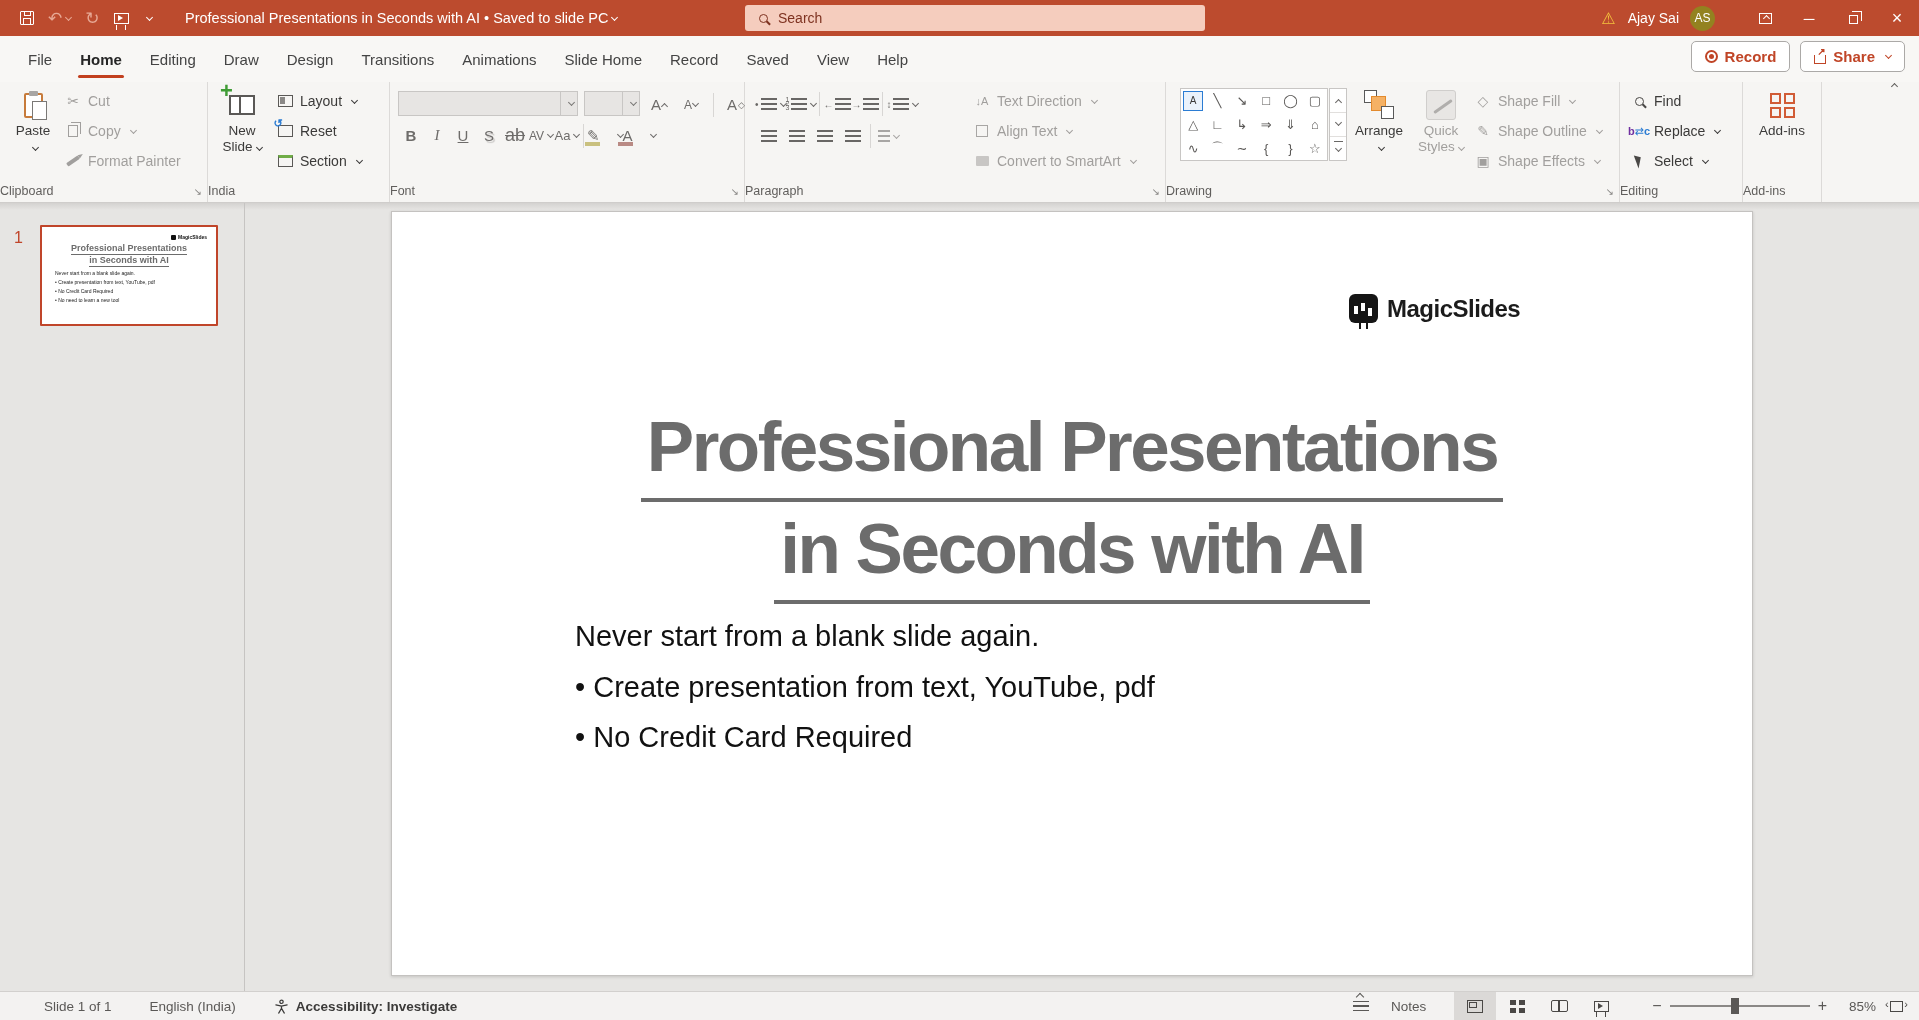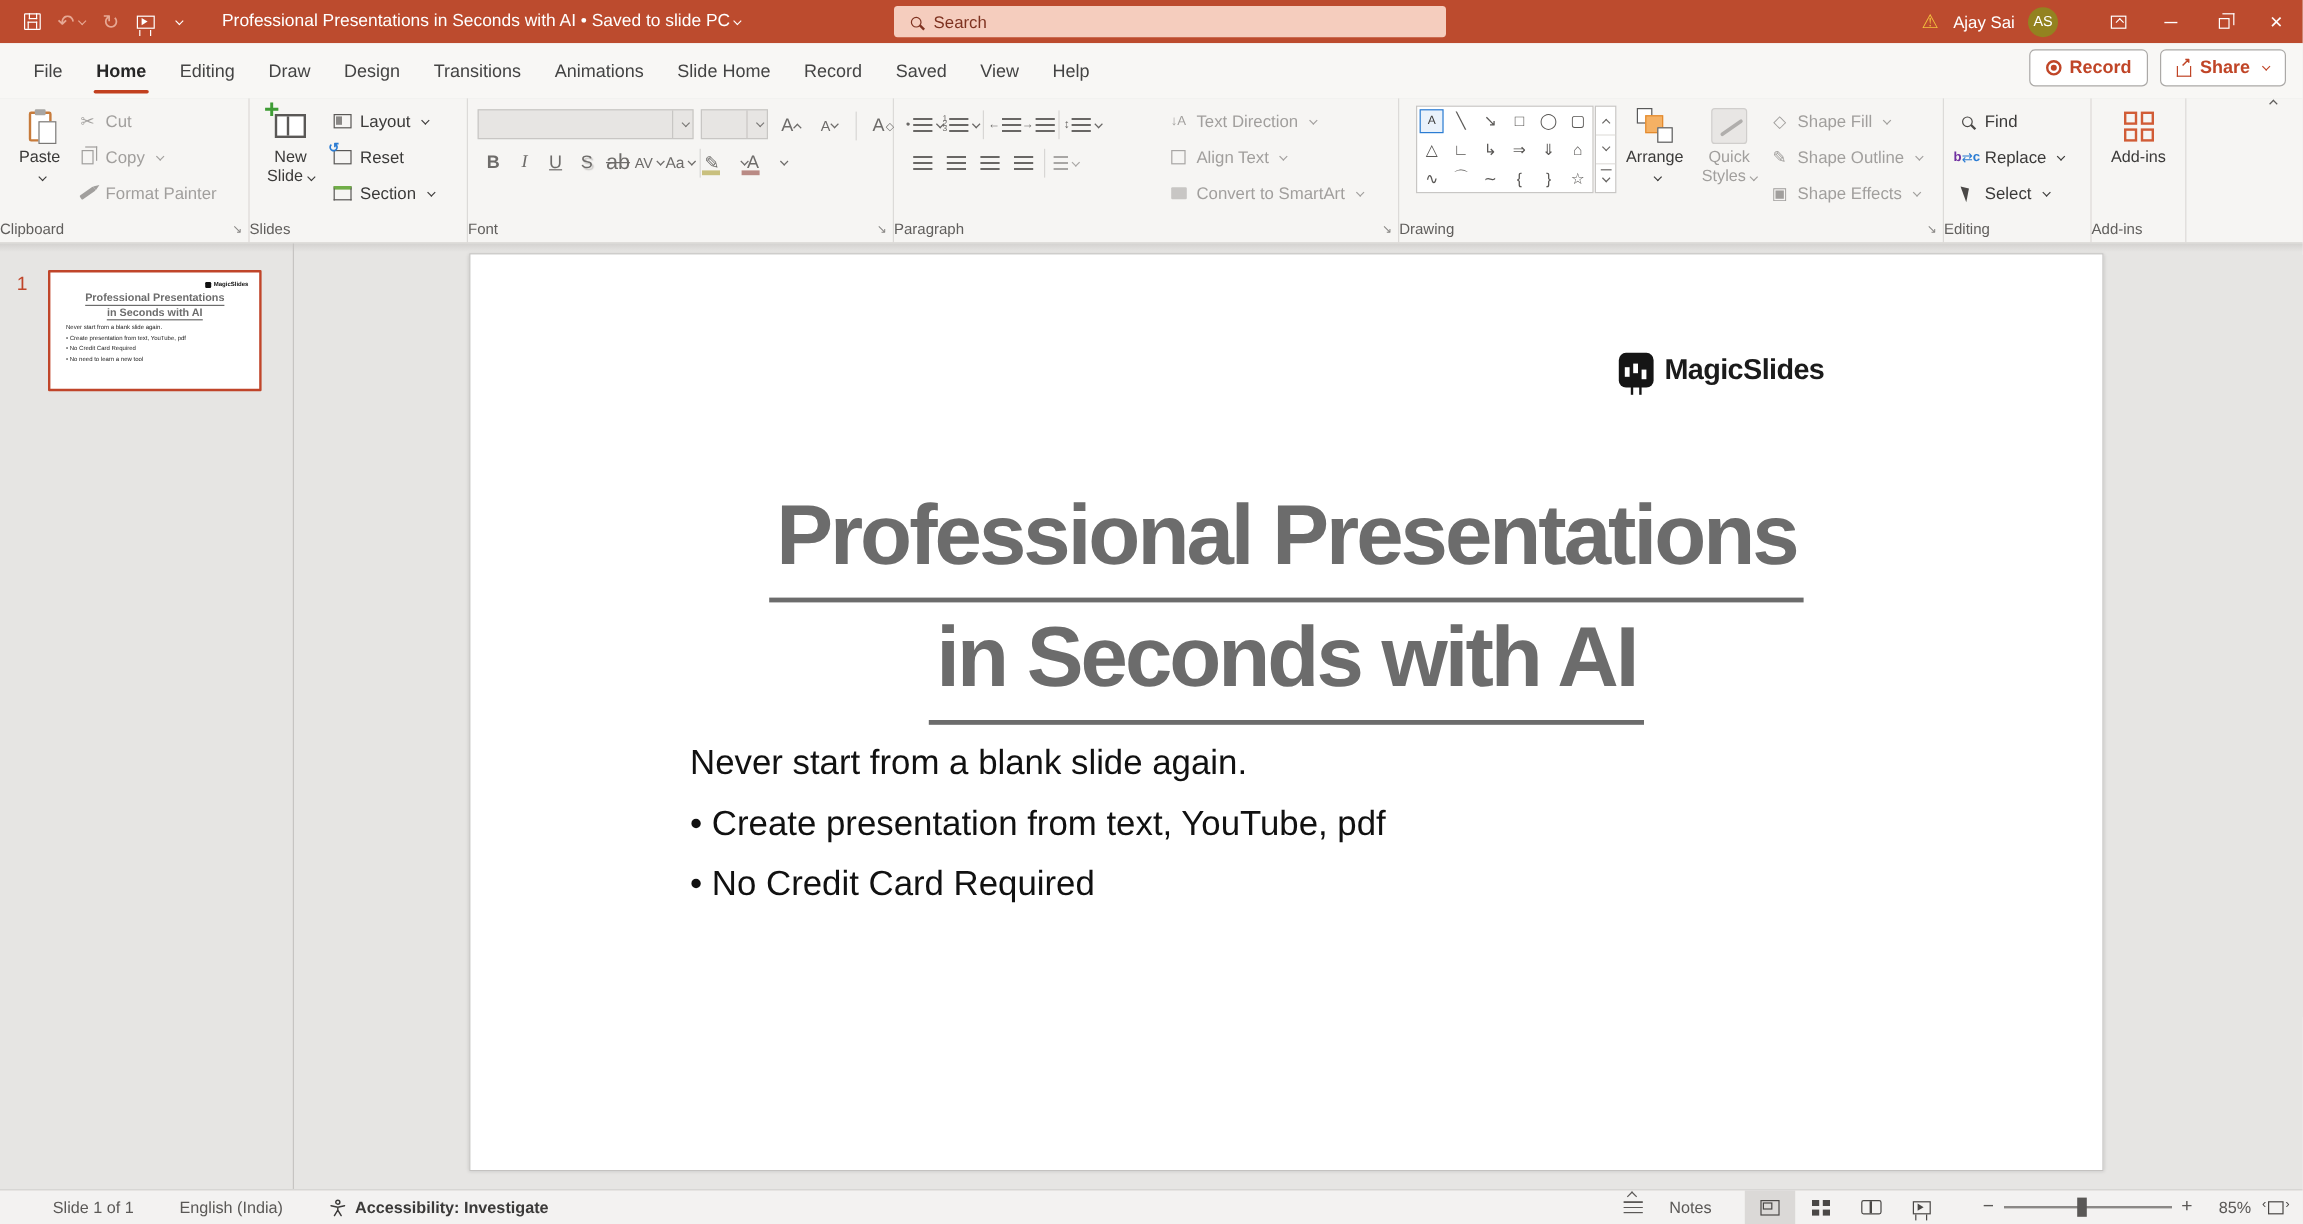--- a/index.html
+++ b/index.html
@@ -302,21 +302,21 @@
           <span>Reset</span>
         </div>
         <div class="rrow">
           <span class="icon16">
               <span class="section-icon"></span>
             </span>
           <span>Section</span>
           <span class="chev"></span>
         </div>
       </div>
-      <div class="grp-label">Slides</div>
+      <div class="grp-label">India</div>
     </div>
 
     <div class="group" style="left:390px;width:355px">
       <div style="position:absolute;left:8px;top:9px;display:flex;gap:6px">
         <span class="combo" style="width:180px">
             <span class="fill"></span>
             <span class="chevbox">
               <span class="chev"></span>
             </span>
           </span>

